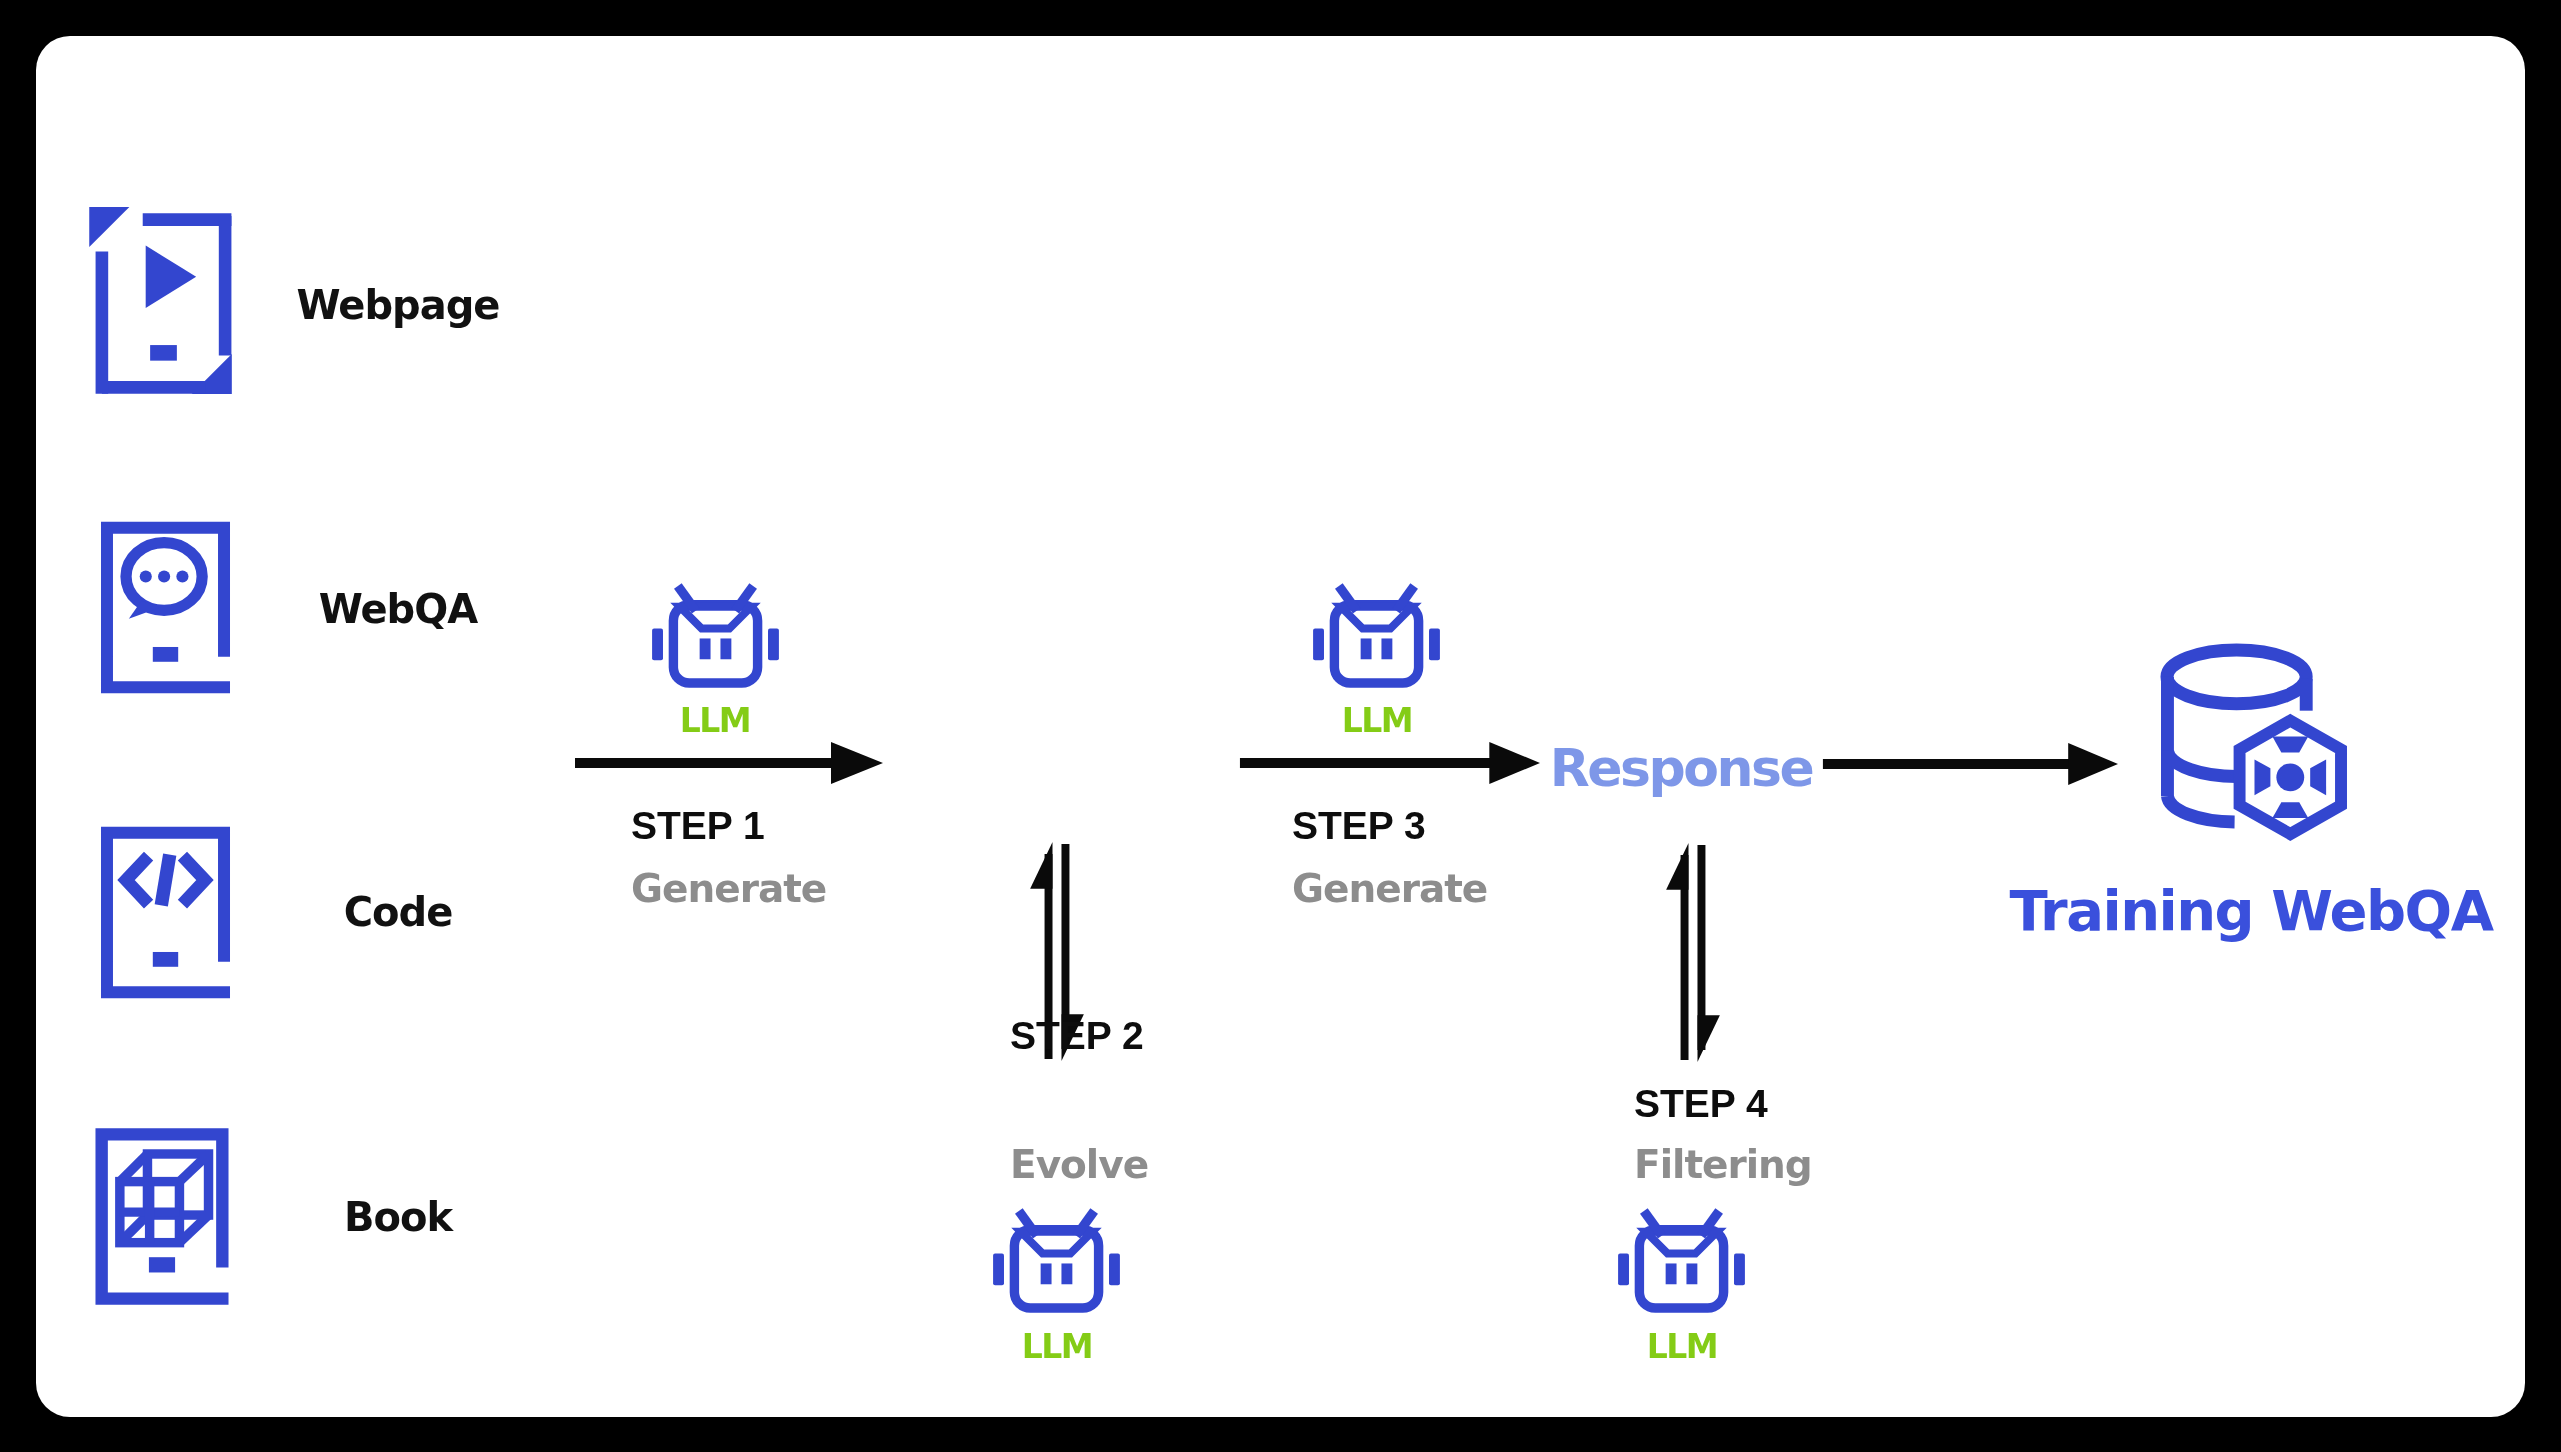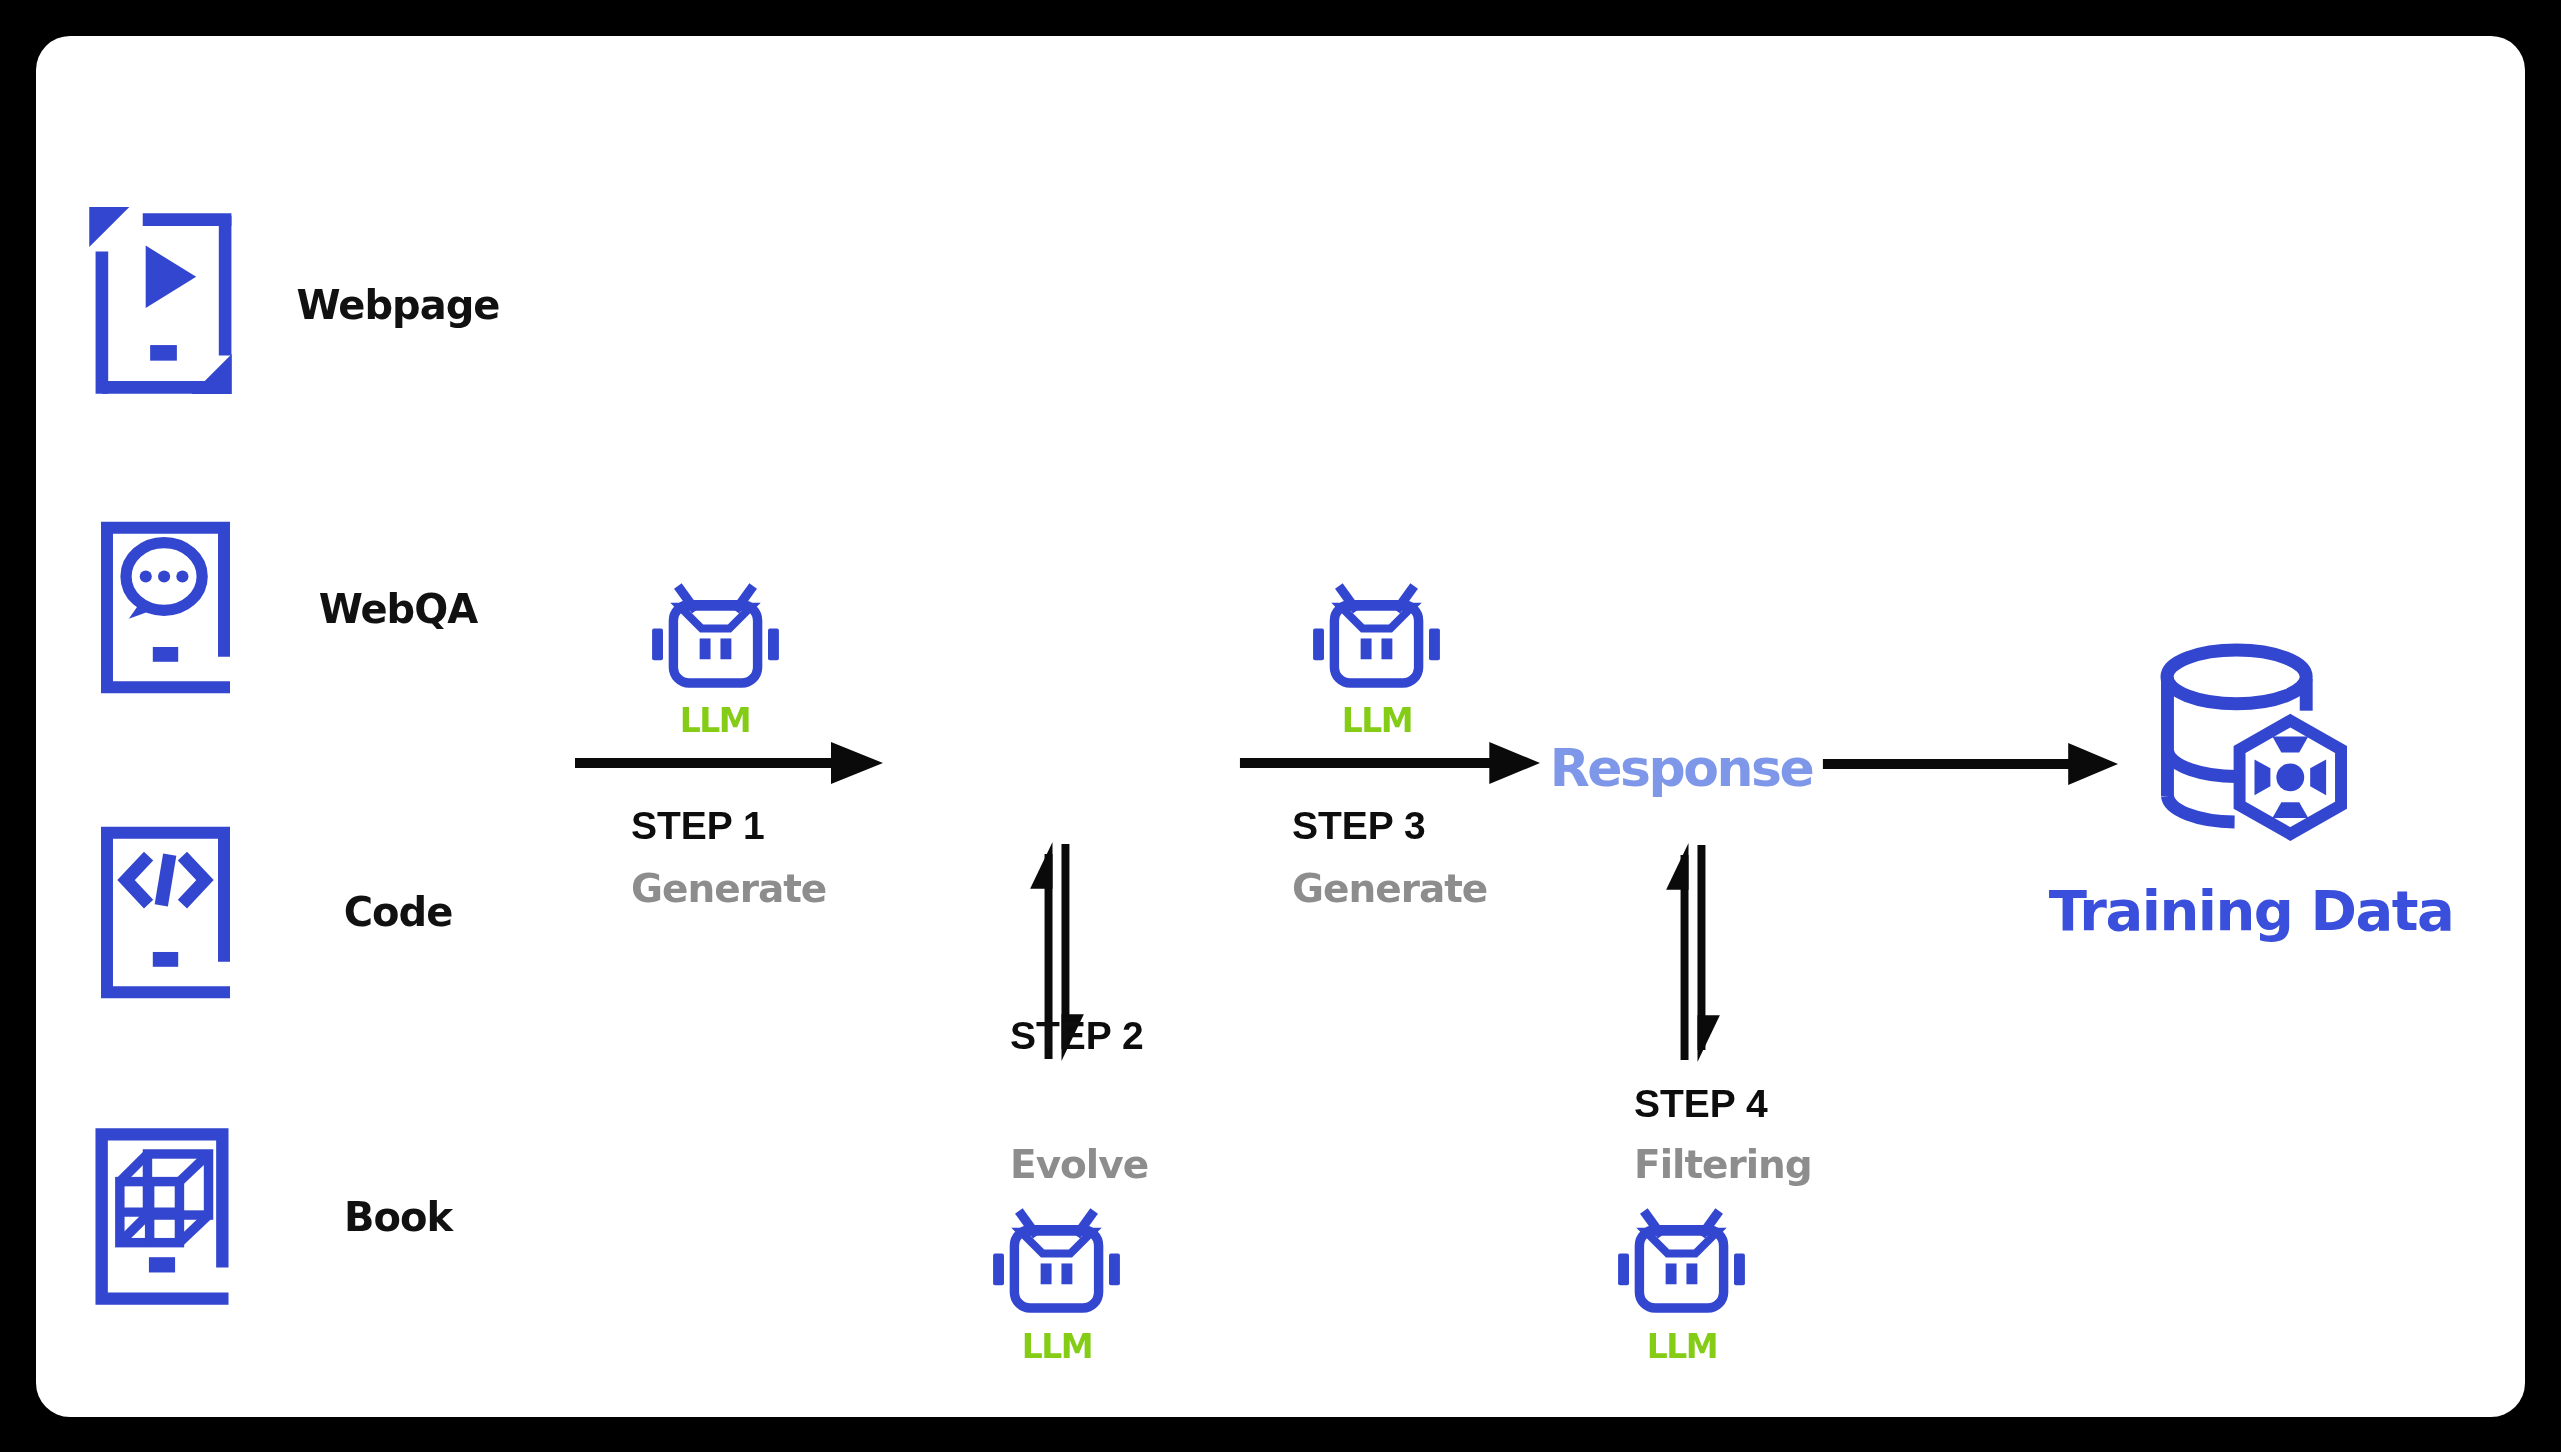--- a/index.html
+++ b/index.html
@@ -178,15 +178,15 @@
     <path class="blue-stroke" stroke-width="13" d="M6.5,152 A70,27 0 0 0 74,178"></path>
     <g>
       <polygon points="130,76 181,105 181,161 130,190 79,161 79,105" fill="#ffffff" stroke="#3346cf" stroke-width="12"></polygon>
       <circle class="blue-fill" cx="130" cy="133" r="14"></circle>
       <polygon class="blue-fill" points="112,92 148,92 139,108 121,108"></polygon>
       <polygon class="blue-fill" points="112,174 148,174 139,158 121,158"></polygon>
       <polygon class="blue-fill" points="94,115 94,151 110,142 110,124"></polygon>
       <polygon class="blue-fill" points="166,115 166,151 150,142 150,124"></polygon>
     </g>
   </svg>
-  <div class="abs training-label ctr" style="left:2251px;top:910px">Training Data</div>
+  <div class="abs training-label ctr" style="left:2251px;top:910px">Training WebQA</div>
 </div>
 
 
 </body></html>

